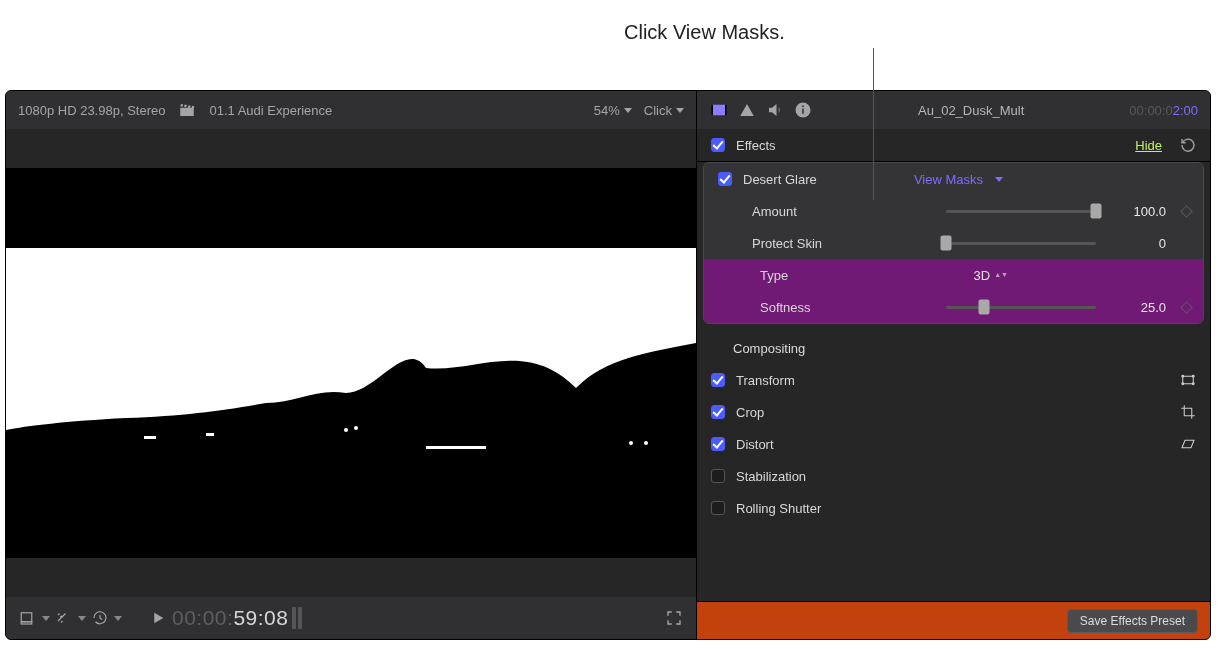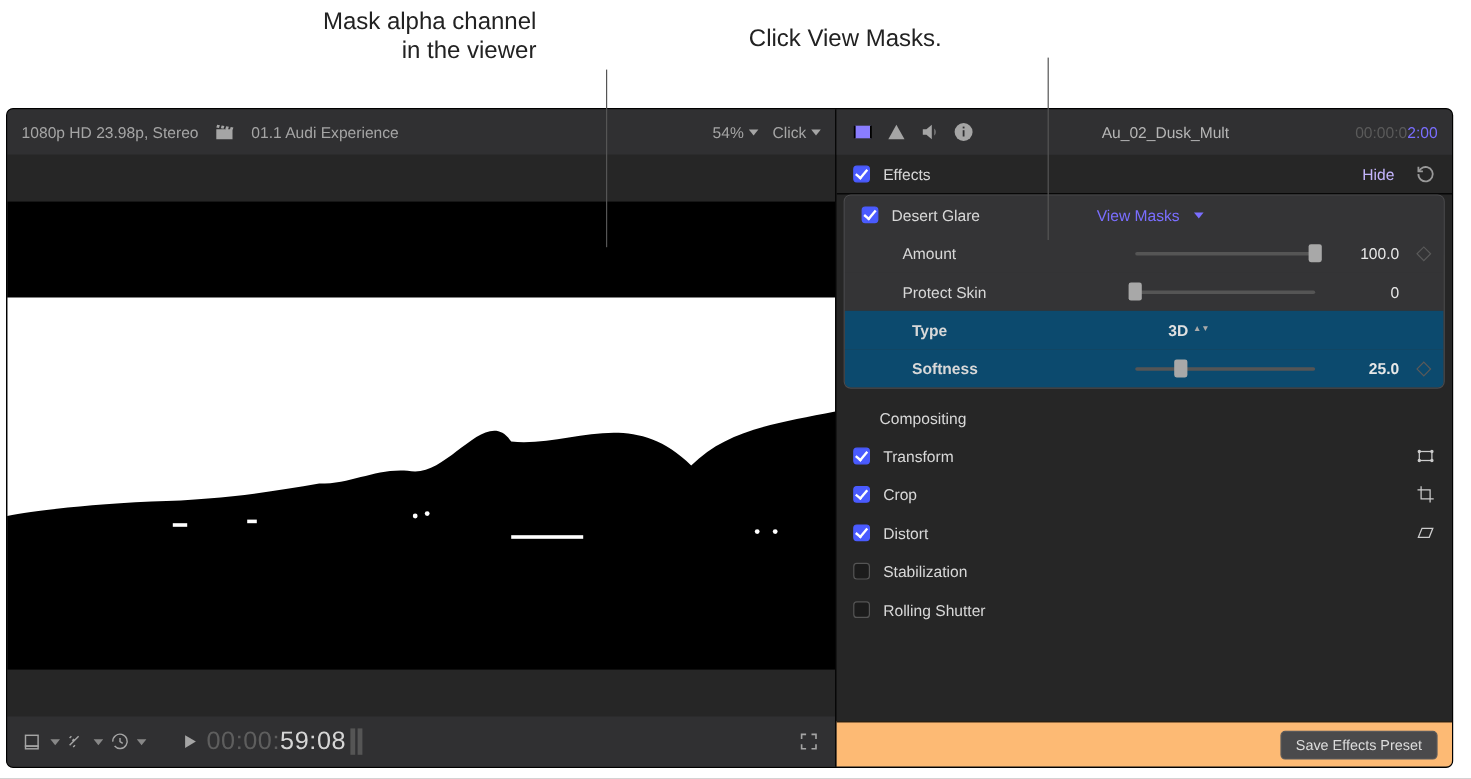--- a/index.html
+++ b/index.html
@@ -120,21 +120,21 @@
   .row {
     display: flex; align-items: center;
     padding: 6px 12px 6px 10px;
     min-height: 32px;
     gap: 8px;
     color: var(--text-main);
   }
   .row.section-header { background: transparent; border-bottom: 1px solid #000; }
   .row.group { background: #343436; border-top: 1px solid #000; border-bottom: 1px solid #000; }
   .row.param { padding-left: 48px; background: #343436; }
-  .row.sub { padding-left: 56px; background: #0c4a6e; font-weight: bold; }
+  .row.sub { padding-left: 56px; background: #701a75; }
   .fx-box {
     background: #343436;
     border: 1px solid #4a4a4c;
     border-radius: 6px;
     margin: 0 6px 8px 6px;
     overflow: hidden;
   }
   .fx-box .row { border: none; }
   .row .label { color: #d8d8d8; }
   .row .spacer { flex: 1; }
@@ -170,27 +170,27 @@
     display: flex; align-items: center;
   }
   .slider .track {
     height: 3px; width: 100%; background: #555; border-radius: 2px; position: relative;
   }
   .slider .thumb {
     position: absolute; top: 50%; transform: translate(-50%, -50%);
     width: 11px; height: 15px; background: #a8a8a8; border-radius: 2px;
   }
 
-  .hide-link { color: #c4b5fd; margin-right: 8px; }
+  .hide-link { color: #bef264; margin-right: 8px; text-decoration: underline; }
   .reset-icon { width: 14px; height: 14px; color: #999; }
 
   .rect-swatch { width: 22px; height: 14px; border: 2px solid #ccc; border-radius: 2px; }
 
   .footer {
-    height: 38px; background: #fdba74;
+    height: 38px; background: #c2410c;
     display: flex; align-items: center; justify-content: flex-end;
     padding-right: 12px;
     border-top: 1px solid #000;
   }
   .preset-btn {
     background: #4a4a4c; color: #ddd;
     border: 1px solid #5a5a5c; border-radius: 4px;
     padding: 4px 12px; font-size: 12px;
   }
 
@@ -200,25 +200,20 @@
     border: 1px solid #595959;
     background: transparent;
   }
 
   .updown { display:inline-flex; flex-direction:column; font-size:7px; line-height:6px; color:#aaa; margin-left:4px;}
 </style>
 </head>
 <body>
 
 <div class="callouts">
-  <div class="callout" style="right: 779px; top: 6px;">
-    <div style="white-space:pre;">Mask alpha channel
-in the viewer</div>
-    <div class="line" style="left: 236px; top: 52px; height: 148px;"></div>
-  </div>
   <div class="callout" style="left: 624px; top: 20px;">
     <div>Click View Masks.</div>
     <div class="line" style="left: 249px; top: 28px; height: 152px;"></div>
   </div>
 </div>
 
 <div class="app">
 
   <div class="viewer">
     <div class="viewer-top">

